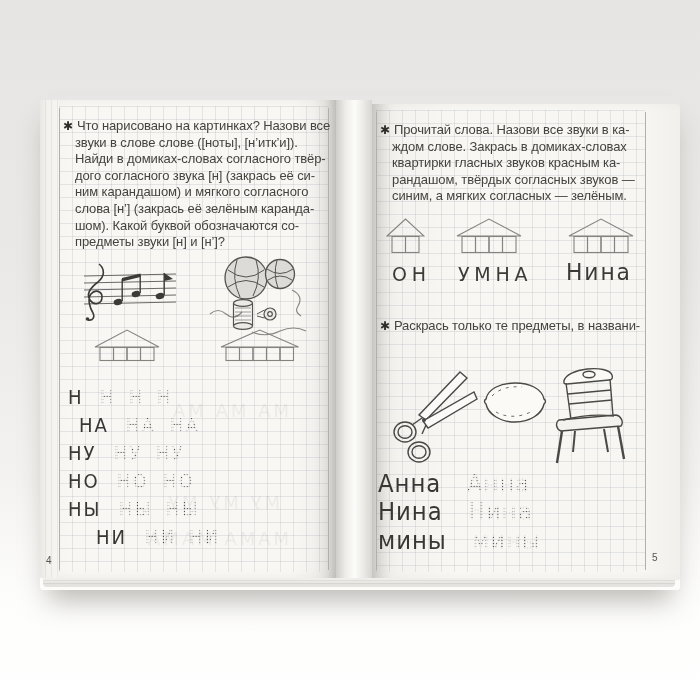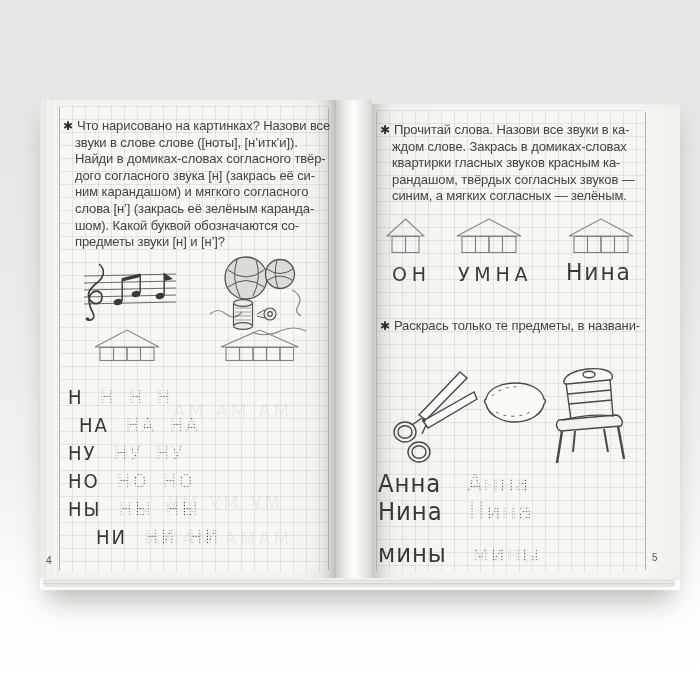--- a/index.html
+++ b/index.html
@@ -276,21 +276,21 @@
       </svg>
 
       <div class="prow rp" style="left:6px;top:366px;justify-content:flex-end;">
         <span class="pl sp">Анна</span>
         <span class="pl dotted">Анна</span>
       </div>
       <div class="prow rp" style="left:6px;top:394px;">
         <span class="pl sp">Нина</span>
         <span class="pl dotted">Нина</span>
       </div>
-      <div class="prow rp" style="left:6px;top:436px;align-items:flex-end;">
+      <div class="prow rp" style="left:6px;top:423px;align-items:flex-end;">
         <span class="pl sp">мины</span>
         <span class="pl dotted">мины</span>
       </div>
 
       <div class="pagenum" style="left:280px;top:448px;">5</div>
     </div>
 
     <div class="under-stack"></div>
   </div>
 </div>

